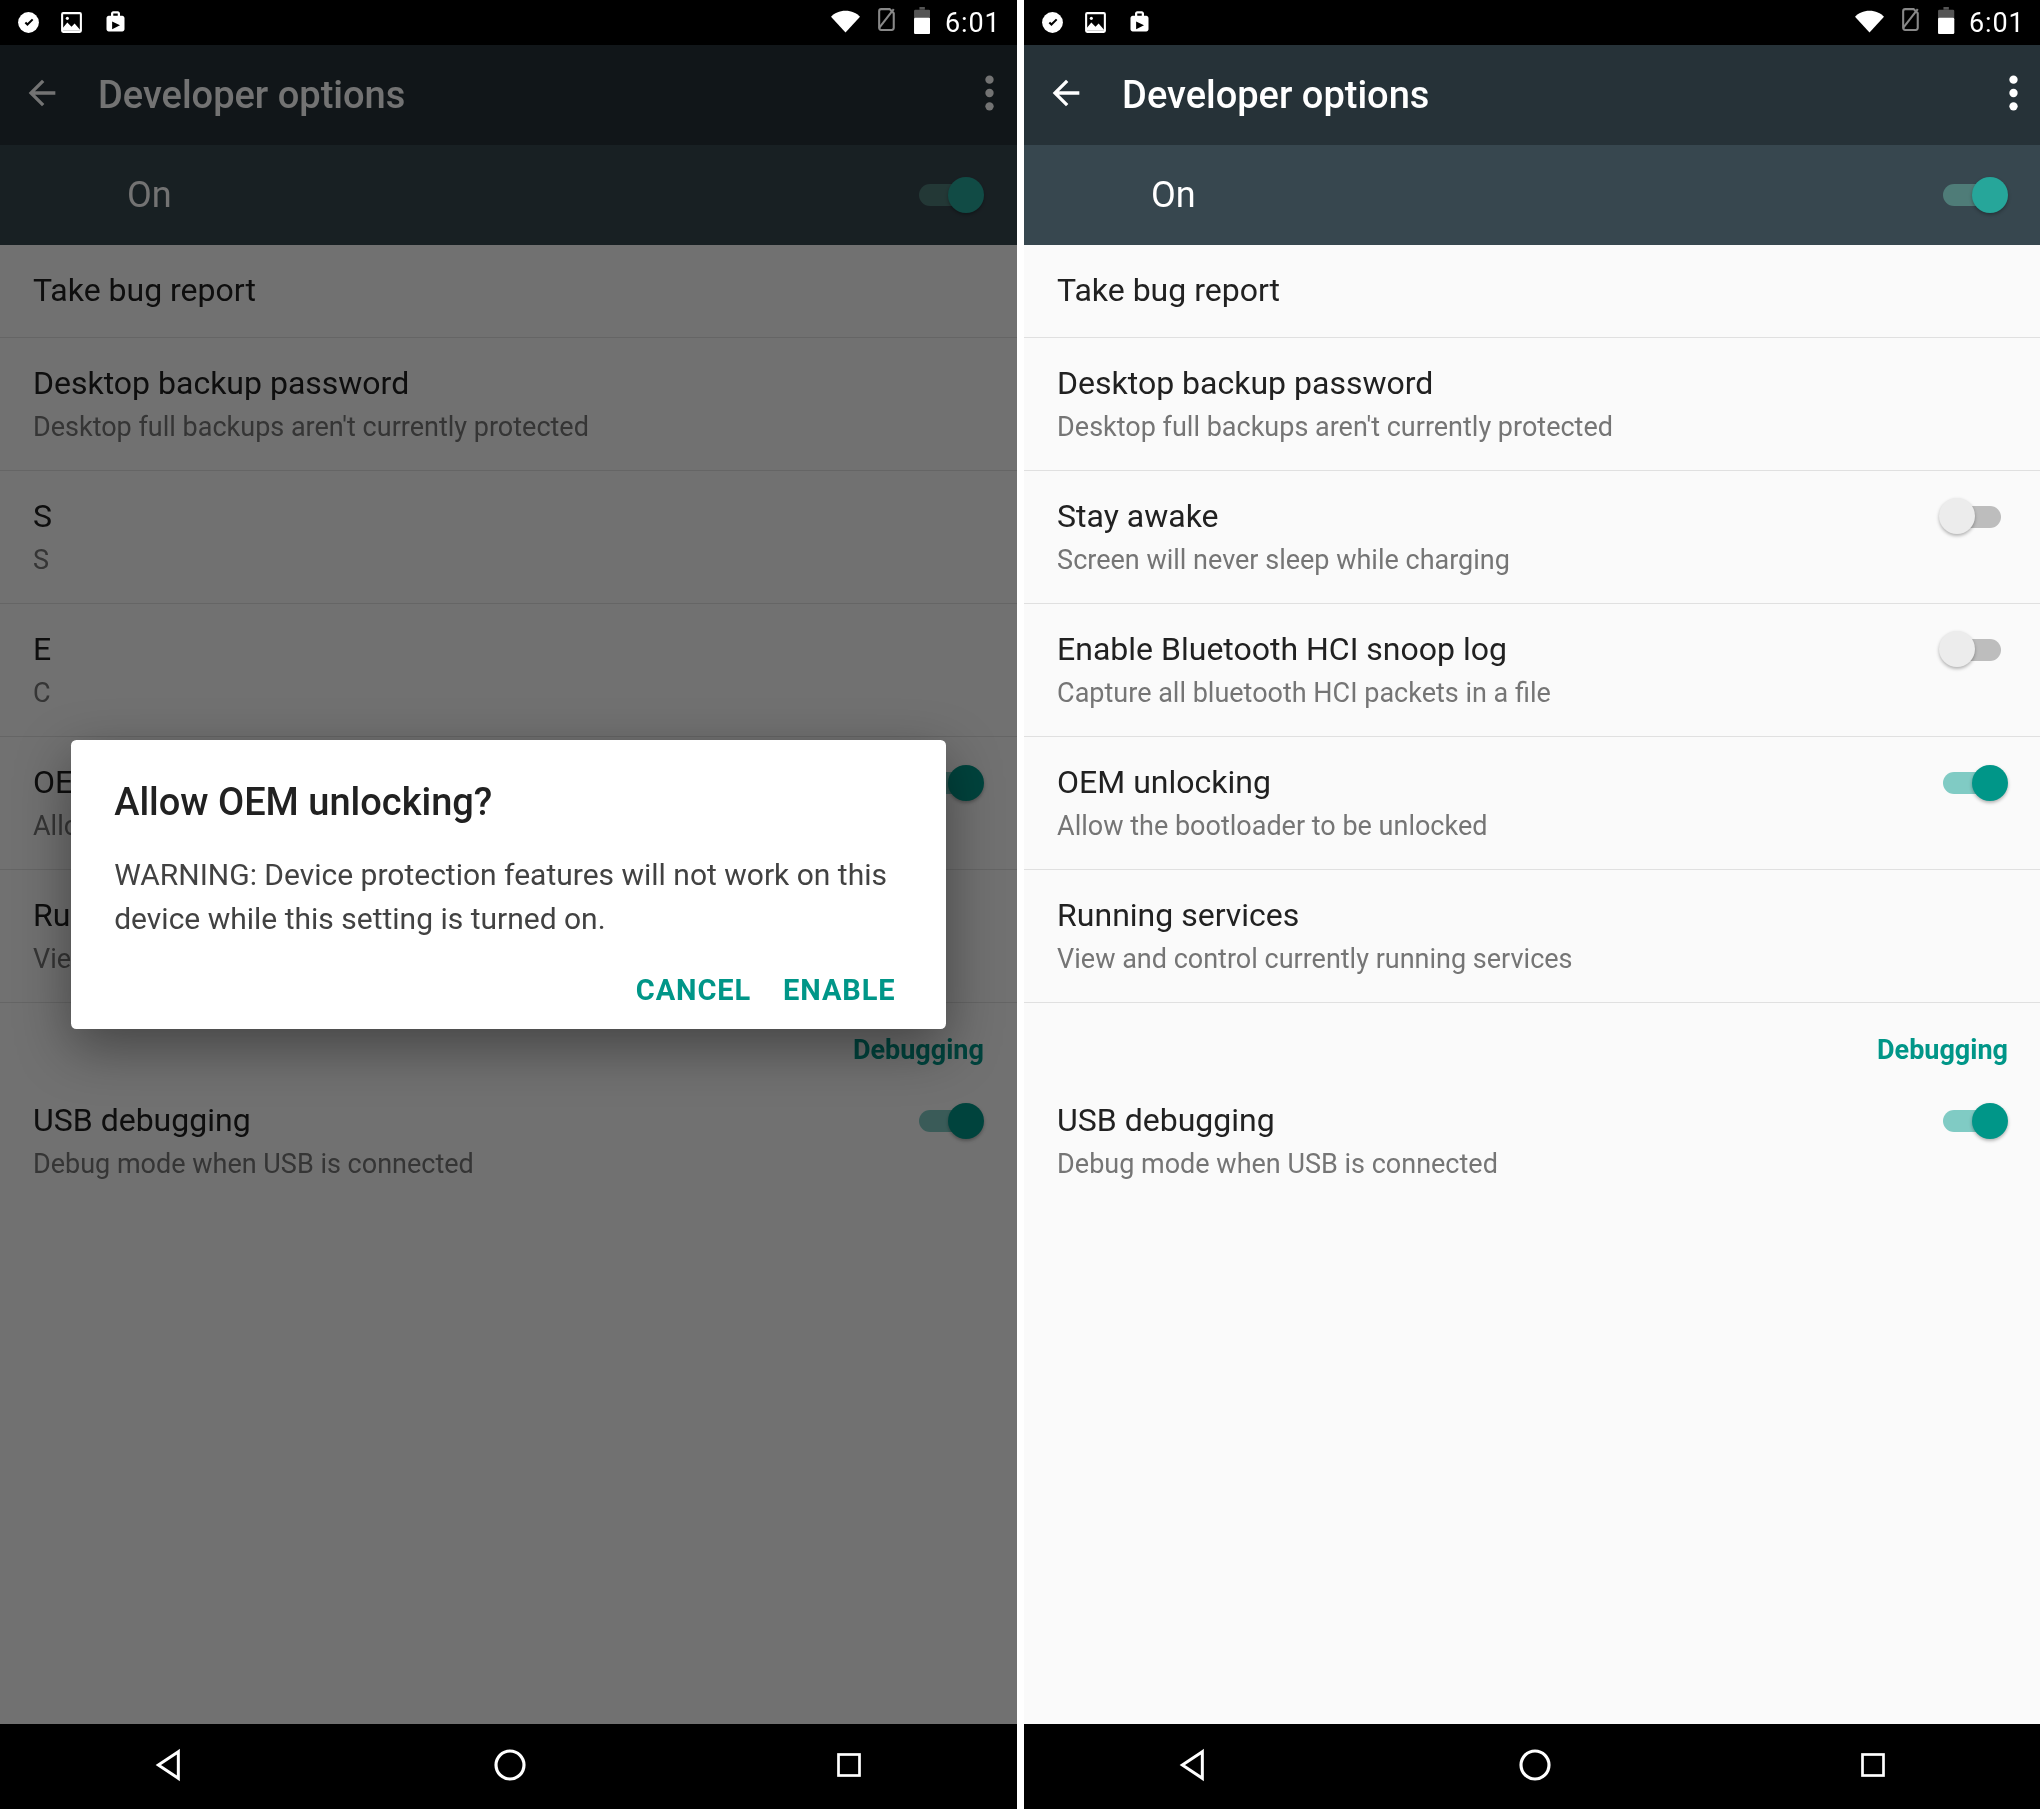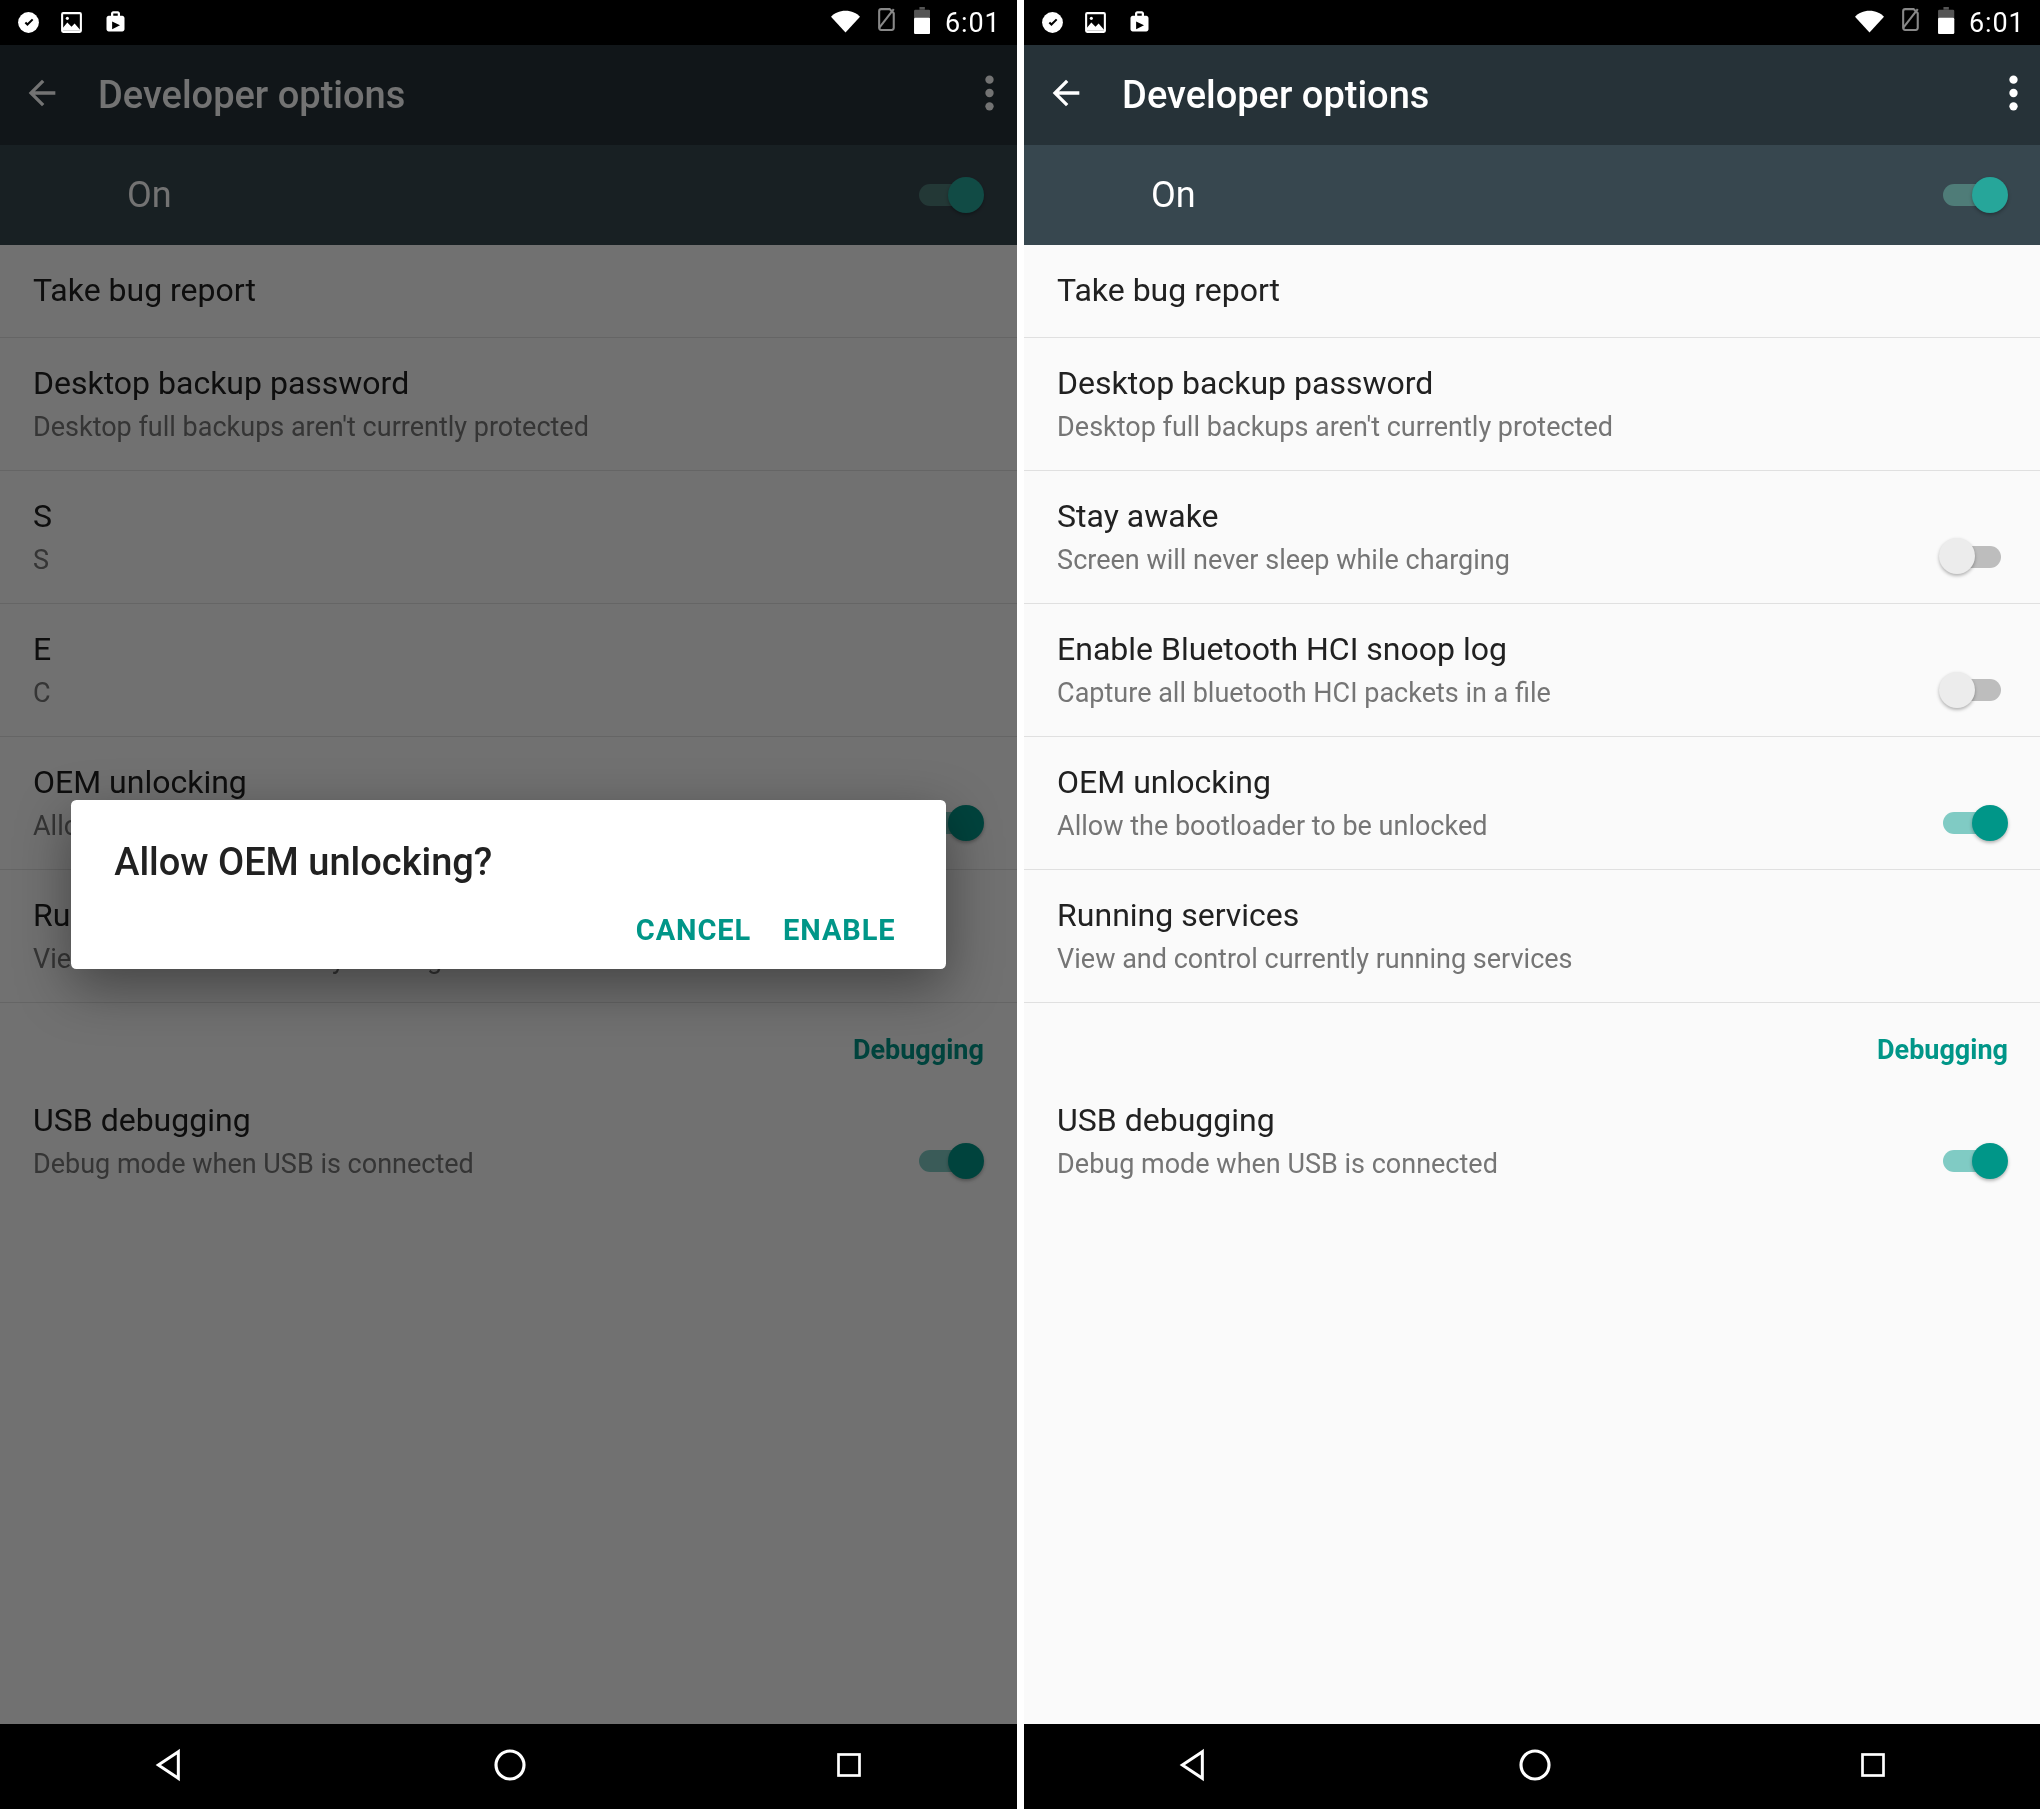--- a/index.html
+++ b/index.html
@@ -73,21 +73,21 @@
   
   .list {
     flex: 1;
     background: #fafafa;
     overflow: hidden;
   }
   .item {
     padding: 25px 33px;
     border-bottom: 0.9px solid #e0e0e0;
     display: flex;
-    align-items: flex-end;
+    align-items: flex-start;
   }
   .item .text { flex: 1; padding-right: 27px; }
   .item .primary {
     font-size: 32px;
     color: #212121;
     font-weight: 400;
     line-height: 1.3;
   }
   .item .secondary {
     font-size: 27px;
@@ -333,20 +333,21 @@
       <span>
         <svg width="36" height="36" viewBox="0 0 24 24" fill="none" stroke="#fff" stroke-width="1.8">
             <rect x="5" y="5" width="14" height="14"></rect>
           </svg>
       </span>
     </div>
 
     <div class="scrim" style="top:45px; bottom:85px;">
       <div class="dialog">
         <div class="dtitle">Allow OEM unlocking?</div>
+        <div class="dbody">WARNING: Device protection features will not work on this device while this setting is turned on.</div>
         <div class="dactions">
           <span class="dbtn">CANCEL</span>
           <span class="dbtn">ENABLE</span>
         </div>
       </div>
     </div>
   </div>
 
   <div class="phone">
     <div class="statusbar">

